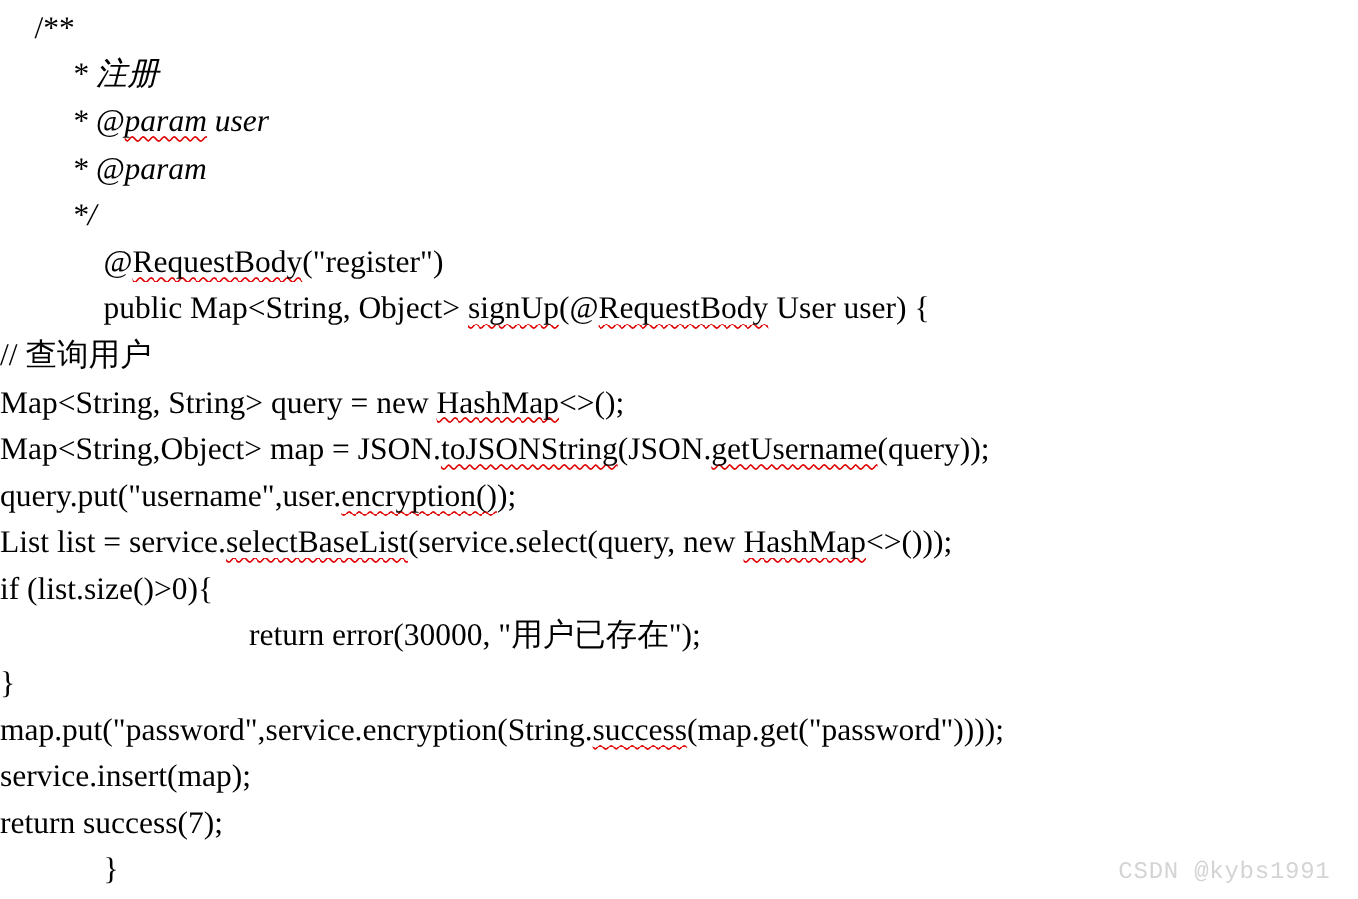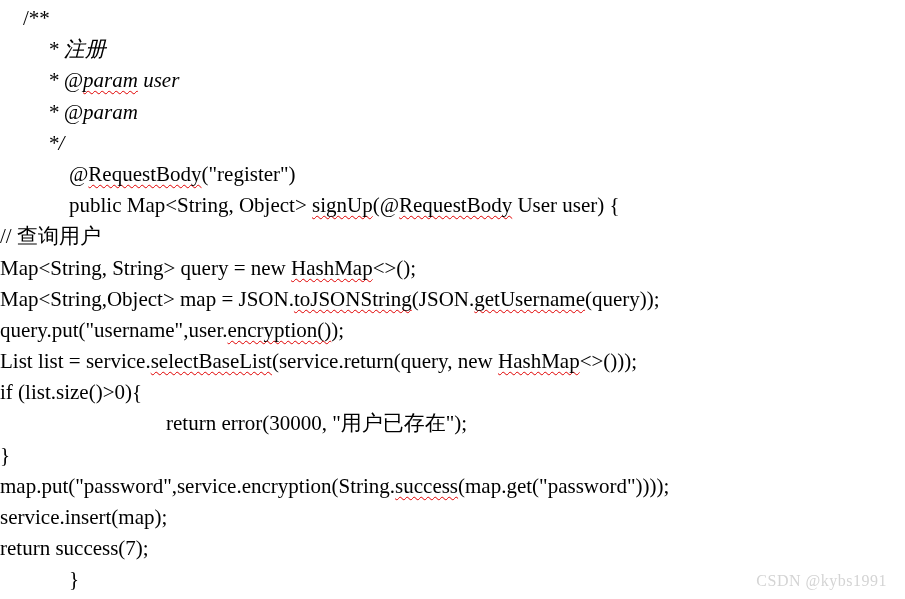--- a/index.html
+++ b/index.html
@@ -35,21 +35,21 @@
     text-decoration-style: wavy;
     text-decoration-color: #e00000;
     text-decoration-thickness: 1px;
     text-underline-offset: 3px;
     text-decoration-skip-ink: none;
   }
   .watermark {
     position: absolute;
     right: 18px;
     bottom: 9px;
-    font-family: Liberation Serif, serif;
+    font-family: Liberation Mono, monospace;
     font-size: 16px;
     letter-spacing: 0.5px;
     color: #d4d4d4;
     user-select: none;
   }
 </style>
 </head>
 <body>
 
 <div class="code" id="code-block">
@@ -57,21 +57,21 @@
     <div class="ln ind1"><span>* 注册</span></div>
     <div class="ln ind1"><span>* @</span><span class="sp">param</span><span> user</span></div>
     <div class="ln ind1"><span>* @param</span></div>
     <div class="ln ind1"><span>*/</span></div>
     <div class="ln ind2"><span>@</span><span class="sp">RequestBody</span><span>("register")</span></div>
     <div class="ln ind2"><span>public Map&lt;String, Object&gt; </span><span class="sp">signUp</span><span>(@</span><span class="sp">RequestBody</span><span> User user) {</span></div>
     <div class="ln ind3"><span>// 查询用户</span></div>
     <div class="ln ind3"><span>Map&lt;String, String&gt; query = new </span><span class="sp">HashMap</span><span>&lt;&gt;();</span></div>
     <div class="ln ind3"><span>Map&lt;String,Object&gt; map = JSON.</span><span class="sp">toJSONString</span><span>(JSON.</span><span class="sp">getUsername</span><span>(query));</span></div>
     <div class="ln ind3"><span>query.put("username",user.</span><span class="sp">encryption()</span><span>);</span></div>
-    <div class="ln ind3"><span>List list = service.</span><span class="sp">selectBaseList</span><span>(service.return(query, new </span><span class="sp">HashMap</span><span>&lt;&gt;()));</span></div>
+    <div class="ln ind3"><span>List list = service.</span><span class="sp">selectBaseList</span><span>(service.select(query, new </span><span class="sp">HashMap</span><span>&lt;&gt;()));</span></div>
     <div class="ln ind3"><span>if (list.size()&gt;0){</span></div>
     <div class="ln ind4"><span>return error(30000, "用户已存在");</span></div>
     <div class="ln ind3"><span>}</span></div>
     <div class="ln ind3"><span>map.put("password",service.encryption(String.</span><span class="sp">success</span><span>(map.get("password"))));</span></div>
     <div class="ln ind3"><span>service.insert(map);</span></div>
     <div class="ln ind3"><span>return success(7);</span></div>
     <div class="ln ind2"><span>}</span></div>
   </div>
 
 <div class="watermark">CSDN @kybs1991</div>

